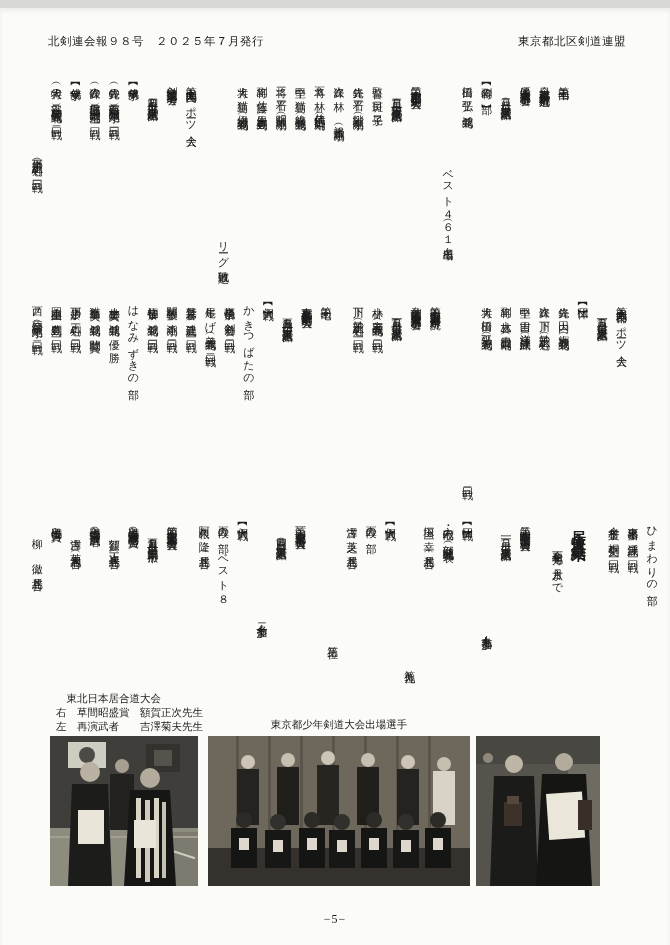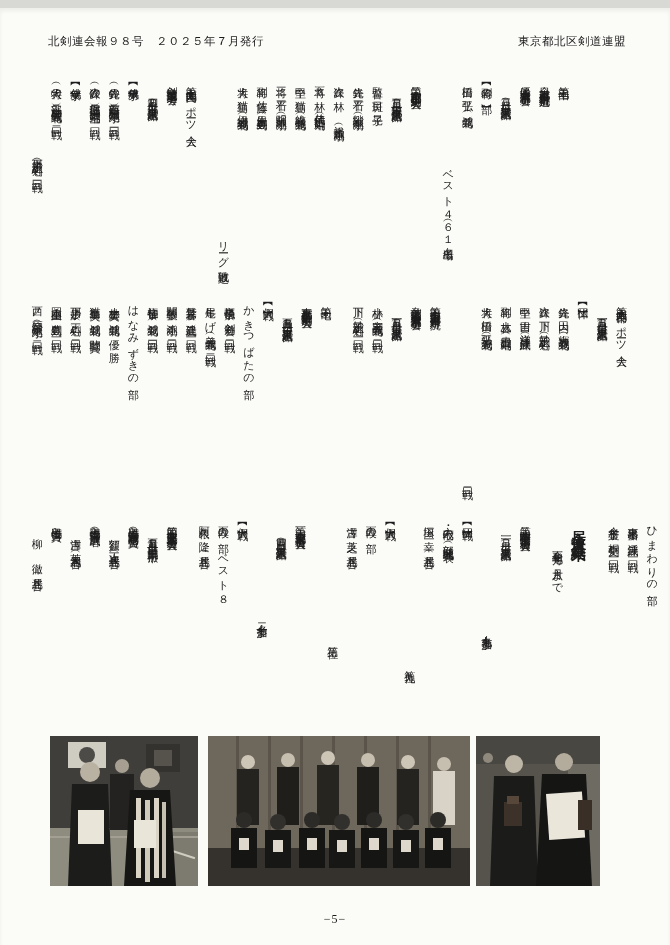--- a/index.html
+++ b/index.html
@@ -161,20 +161,28 @@
           <p class="vline">　吉澤　菊夫（北居合）</p>
           <p class="vline">七段優秀賞</p>
           <p class="vline">　柳　　徹　（北居合）</p>
         </section>
     </div>
 
   </div>
 
   <div class="photos">
 
+    <div class="cap cap-left">
+        <p class="cap-line">　東北日本居合道大会</p>
+        <p class="cap-line">右　草間昭盛賞　額賀正次先生</p>
+        <p class="cap-line">左　再演武者　　吉澤菊夫先生</p>
+      </div>
+    <div class="cap cap-mid">
+        <p class="cap-line">東京都少年剣道大会出場選手</p>
+      </div>
 
     <div class="photo photo-left">
       <svg width="148" height="150" viewBox="0 0 148 150">
         <rect width="148" height="150" fill="#3f3e3a"></rect>
         <rect y="92" width="148" height="58" fill="#8e8b7f"></rect>
         <rect x="118" y="96" width="30" height="54" fill="#7d7a6f"></rect>
         <rect x="0" y="100" width="148" height="2" fill="#a39f92"></rect>
         <rect x="92" y="104" width="56" height="2" fill="#cfccc0" transform="rotate(18 92 104)"></rect>
         <rect x="18" y="6" width="38" height="26" fill="#cfccc2"></rect>
         <circle cx="37" cy="19" r="8" fill="#4c4b47"></circle>

